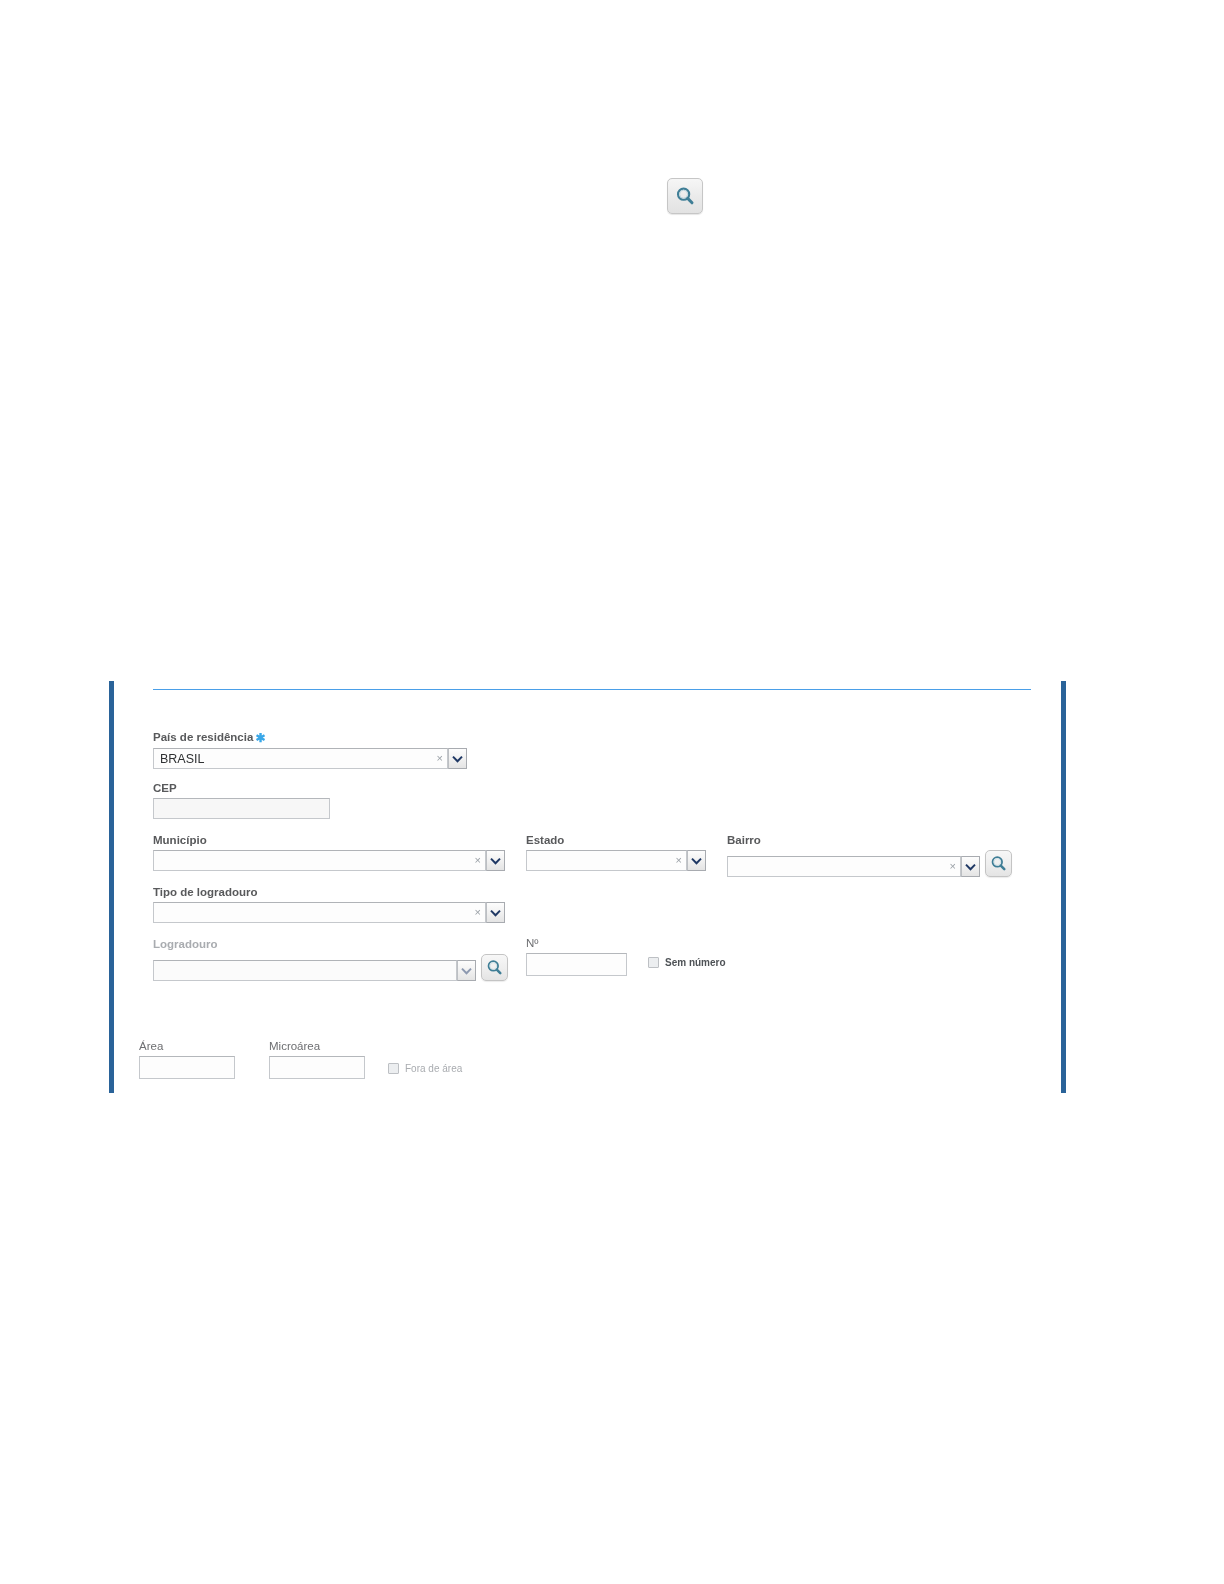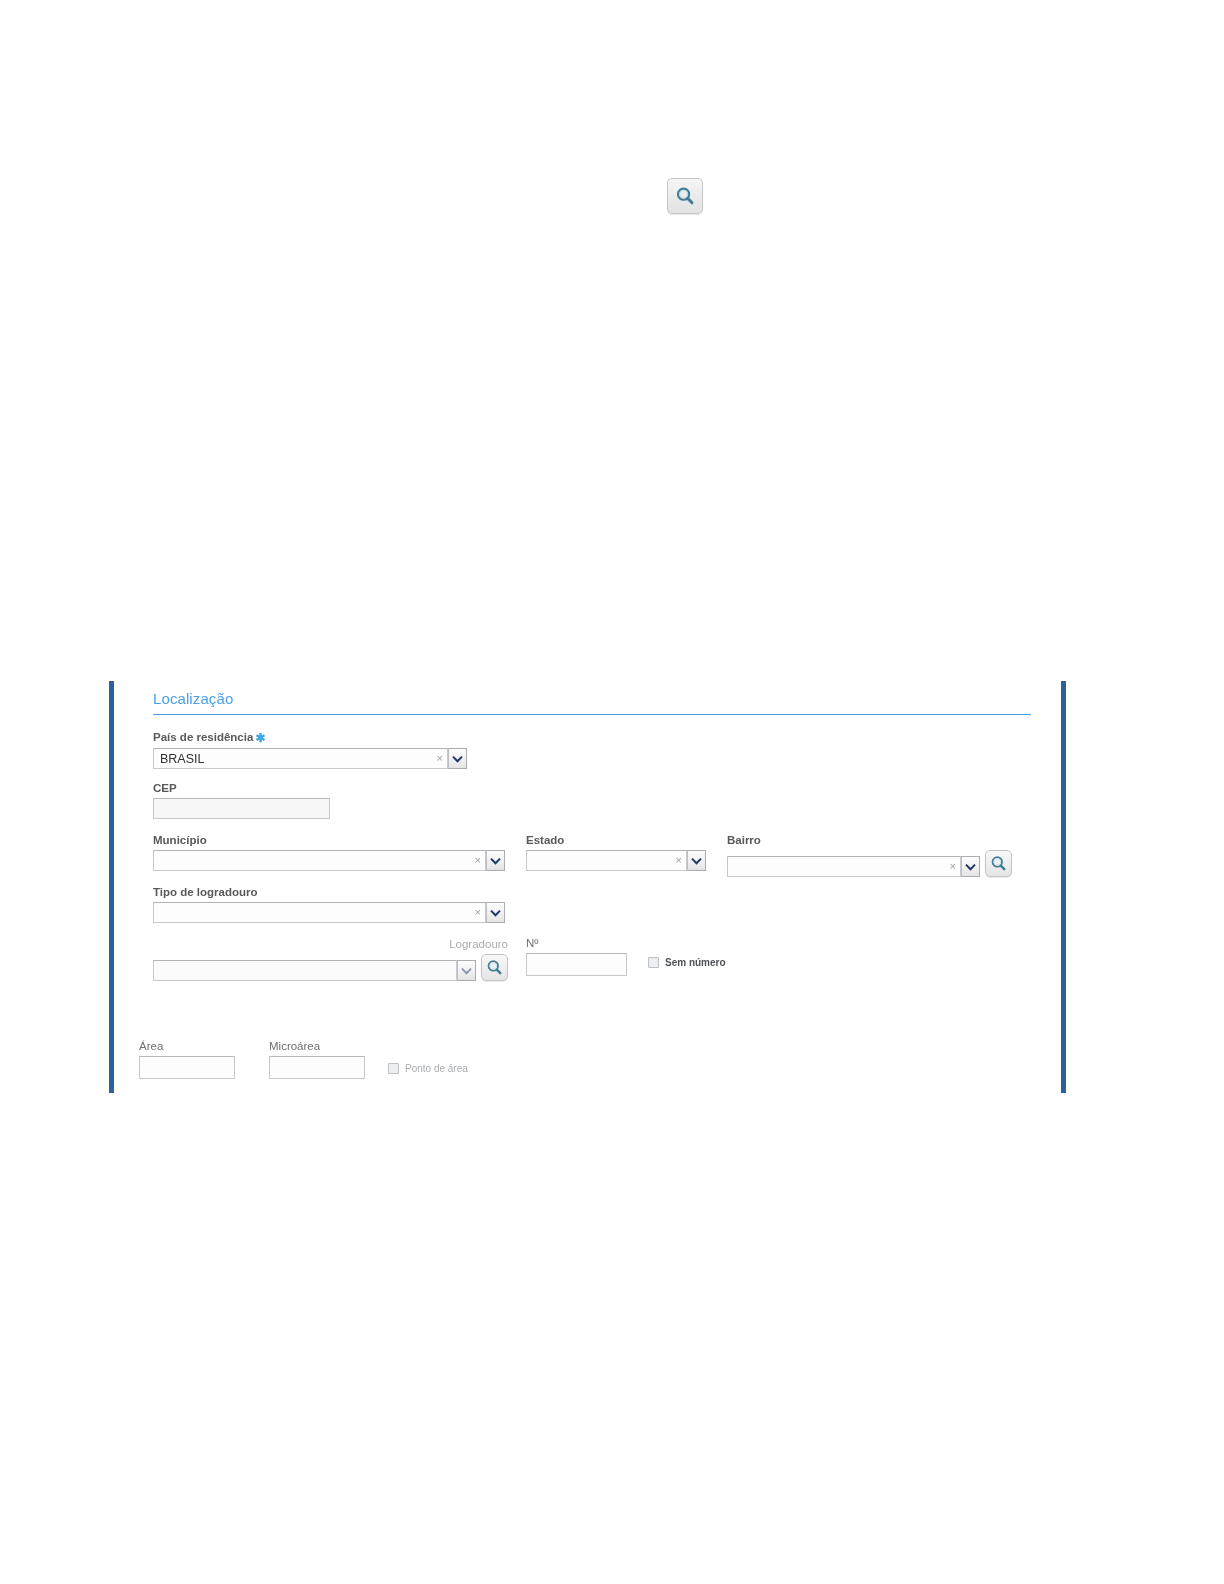--- a/index.html
+++ b/index.html
@@ -73,21 +73,21 @@
 
   label.flabel {
     display: block;
     font-size: 11.5px;
     color: #58595b;
     font-weight: 700;
     line-height: 14px;
     margin-bottom: 3px;
     white-space: nowrap;
   }
-  label.flabel.muted { color: #a9acb0; font-weight: 400; text-align: right; }
+  label.flabel.muted { color: #a9acb0; font-weight: 700; }
   label.flabel.normal { font-weight: 400; color: #6d6e71; }
 
   .req-star {
     color: #39a7e8;
     font-size: 12px;
     font-weight: 700;
     margin-left: 2px;
     vertical-align: -1px;
   }
 
@@ -207,21 +207,20 @@
       <circle cx="8.6" cy="8.2" r="5.6" fill="none" stroke="#3f7e96" stroke-width="2.1"></circle>
       <circle cx="8.6" cy="8.2" r="4.0" fill="none" stroke="#b9d3dd" stroke-width="0.9"></circle>
       <line x1="12.7" y1="12.4" x2="17.0" y2="16.8" stroke="#3f7e96" stroke-width="3" stroke-linecap="round"></line>
     </svg>
   </span>
 </button>
 
 <div class="panel">
   <div class="panel-inner">
 
-    <h2 class="section-title">Localização</h2>
     <hr class="section-rule">
 
     <div class="abs" style="left:39px; top:49px;">
       <label class="flabel">
         <span>País de residência</span><span class="req-star">✱</span>
       </label>
       <div class="combo" style="width:314px;">
         <div class="combo-box">
           <span class="combo-value">BRASIL</span>
           <span class="combo-clear">×</span>
@@ -352,17 +351,17 @@
       <input class="txt" type="text" style="width: 96px; height: 23px;" placeholder="">
     </div>
 
     <div class="abs" style="left:155px; top:358px;">
       <label class="flabel normal">Microárea</label>
       <input class="txt" type="text" style="width: 96px; height: 23px;" placeholder="">
     </div>
 
     <div class="abs chk-wrap" style="left:274px; top:382px;">
       <span class="chk"></span>
-      <span class="chk-label muted">Ponto de área</span>
+      <span class="chk-label muted">Fora de área</span>
     </div>
 
   </div>
 </div>
 
 </body></html>

